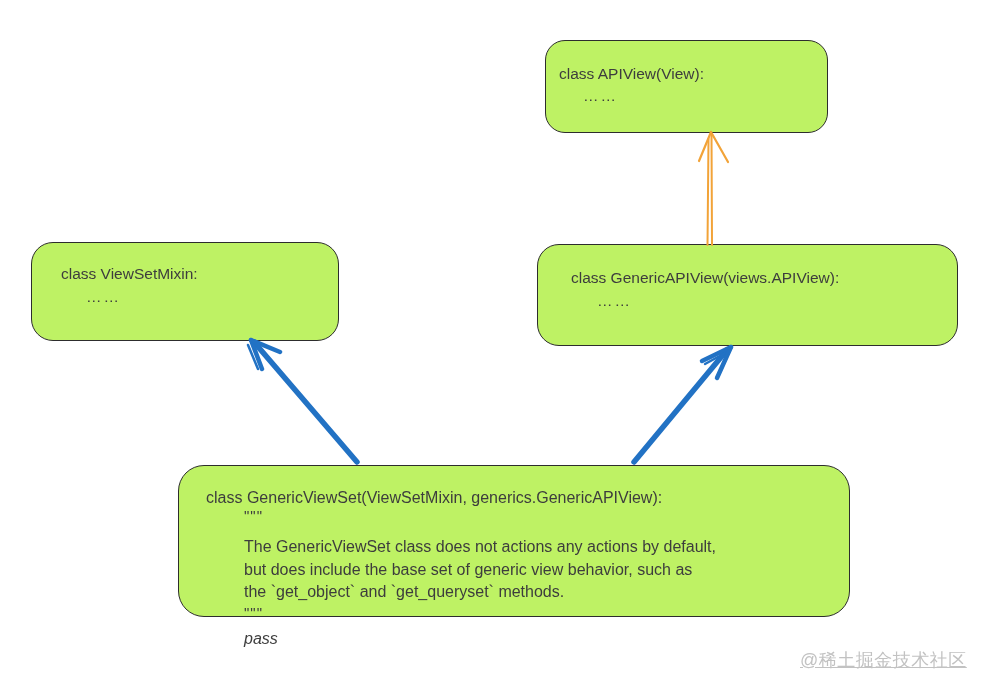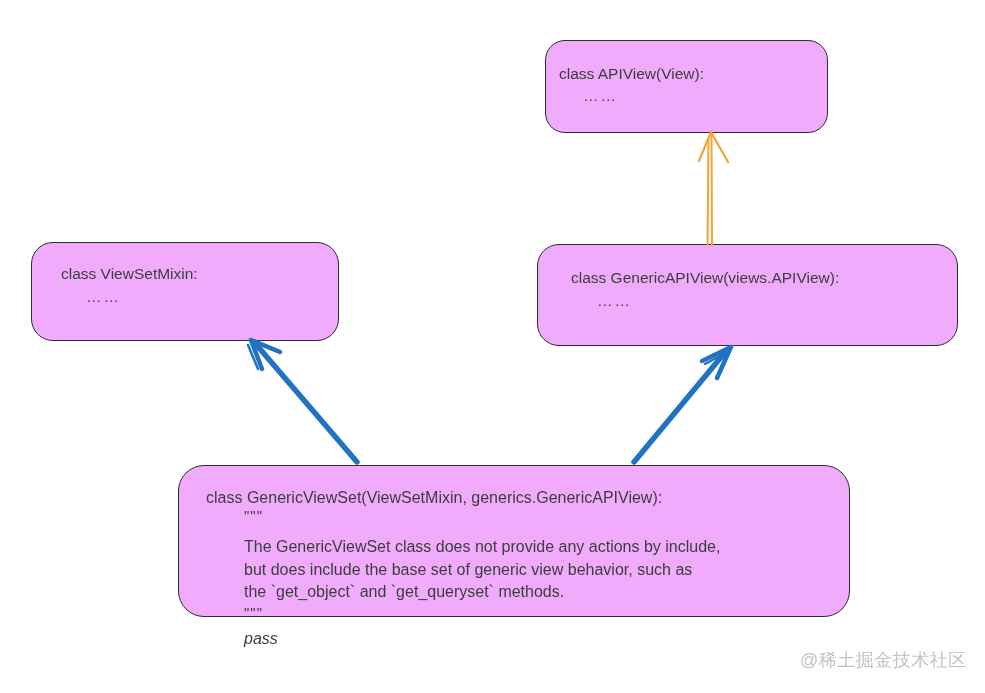--- a/index.html
+++ b/index.html
@@ -17,21 +17,21 @@
   }
   .stage {
     position: absolute;
     inset: 0;
   }
   .box {
     position: absolute;
     box-sizing: border-box;
     border: 1.7px solid #2d2d2d;
     border-radius: 22px;
-    background: #f0abfc;
+    background: #bef264;
     color: #3d3d3d;
   }
   .box .title {
     line-height: 20px;
     white-space: nowrap;
   }
   .box .ellipsis {
     line-height: 20px;
     letter-spacing: 2px;
   }
@@ -87,20 +87,21 @@
   }
   .watermark {
     position: absolute;
     left: 800px;
     top: 650px;
     font-size: 18px;
     line-height: 20px;
     color: #c2c2c2;
     letter-spacing: 0.5px;
     white-space: nowrap;
+    text-decoration: underline;
   }
 </style>
 </head>
 <body>
 
 <div class="stage">
 
   <div class="box box-apiview">
     <div class="title">class APIView(View):</div>
     <div class="ellipsis">……</div>
@@ -113,21 +114,21 @@
 
   <div class="box box-genericapiview">
     <div class="title">class GenericAPIView(views.APIView):</div>
     <div class="ellipsis">……</div>
   </div>
 
   <div class="box box-genericviewset">
     <div class="title">class GenericViewSet(ViewSetMixin, generics.GenericAPIView):</div>
     <div class="quote">"""</div>
     <div class="docstring">
-      <div>The GenericViewSet class does not provide any actions by include,</div>
+      <div>The GenericViewSet class does not actions any actions by default,</div>
       <div>but does include the base set of generic view behavior, such as</div>
       <div>the `get_object` and `get_queryset` methods.</div>
     </div>
     <div class="quote">"""</div>
     <div class="pass-line">pass</div>
   </div>
 
   <svg class="arrow-layer" width="985" height="693" viewBox="0 0 985 693">
 
     <g fill="none" stroke="#f2a338" stroke-linecap="round">

